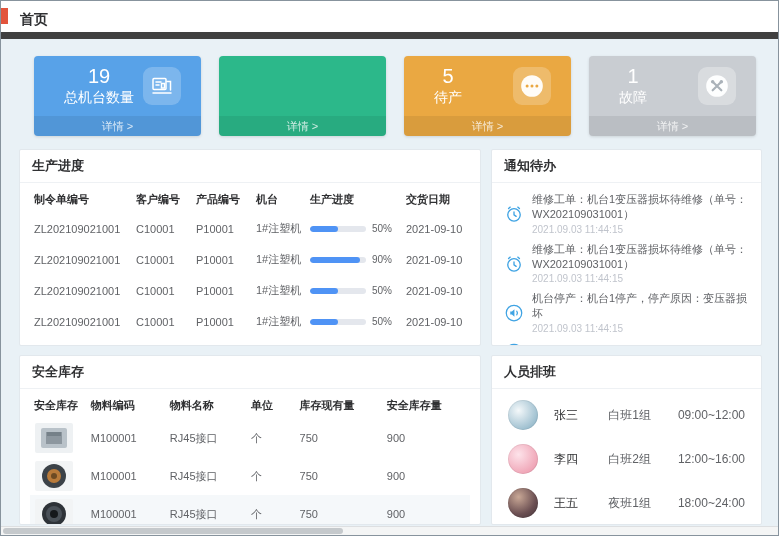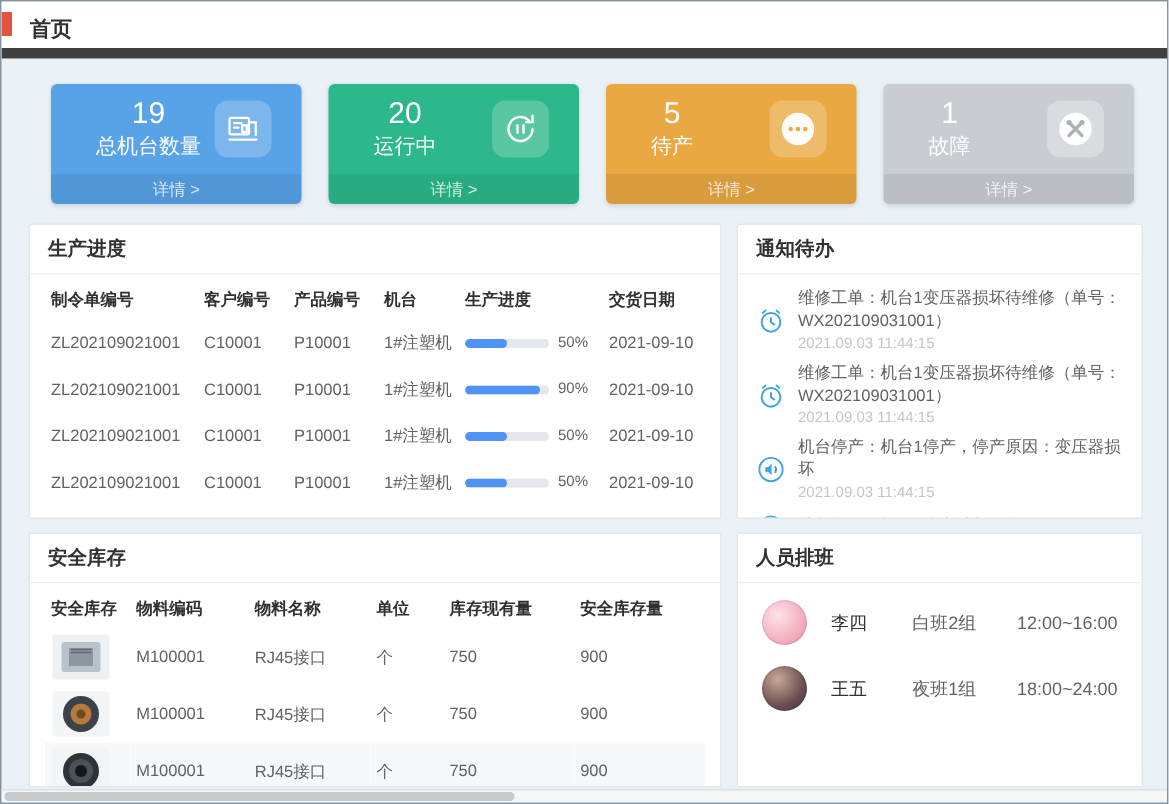--- a/index.html
+++ b/index.html
@@ -100,33 +100,20 @@
             <path d="M6 8h5M6 11h3"></path>
             <rect x="11.5" y="9.5" width="3" height="4.5"></rect>
             <path d="M17 7.5h3.5V16M3 19h18"></path>
           </svg>
         </div>
       </div>
       <div class="card-footer">详情 &gt;</div>
     </div>
 
     <div class="card card--green">
-      <div class="card-body">
-        <div class="card-info">
-          <div class="card-num">20</div>
-          <div class="card-label">运行中</div>
-        </div>
-        <div class="card-icon">
-          <svg viewBox="0 0 24 24" width="24" height="24" fill="none" stroke="#ffffff" stroke-width="1.6" stroke-linecap="round">
-            <path d="M20 12a8 8 0 1 1-2.4-5.7"></path>
-            <path d="M20 3.2v4.2h-4.2"></path>
-            <path d="M10 9.5v5M14 9.5v5"></path>
-          </svg>
-        </div>
-      </div>
       <div class="card-footer">详情 &gt;</div>
     </div>
 
     <div class="card card--orange">
       <div class="card-body">
         <div class="card-info">
           <div class="card-num">5</div>
           <div class="card-label">待产</div>
         </div>
         <div class="card-icon">
@@ -381,20 +368,26 @@
           </tr>
         </tbody>
       </table>
     </div>
   </div>
 
   <div class="panel" id="panel-schedule">
     <div class="panel-title">人员排班</div>
     <div class="sched-list">
 
+      <div class="sched-row">
+        <div class="avatar avatar-1"></div>
+        <div class="sched-name">张三</div>
+        <div class="sched-shift">白班1组</div>
+        <div class="sched-time">09:00~12:00</div>
+      </div>
 
       <div class="sched-row">
         <div class="avatar avatar-2"></div>
         <div class="sched-name">李四</div>
         <div class="sched-shift">白班2组</div>
         <div class="sched-time">12:00~16:00</div>
       </div>
 
       <div class="sched-row">
         <div class="avatar avatar-3"></div>

